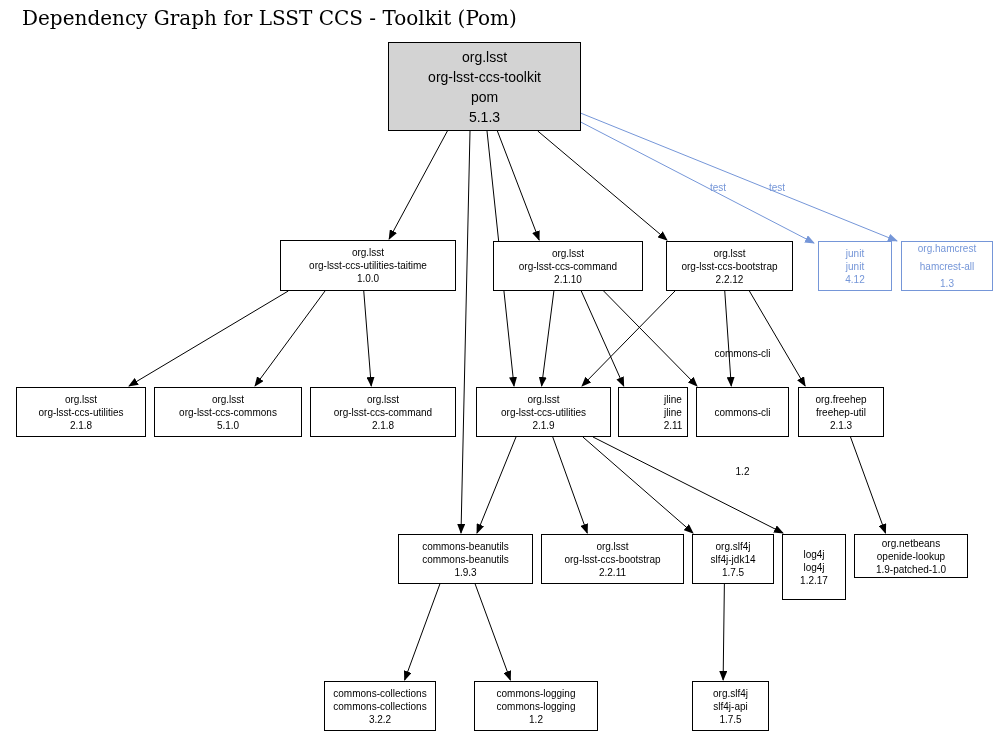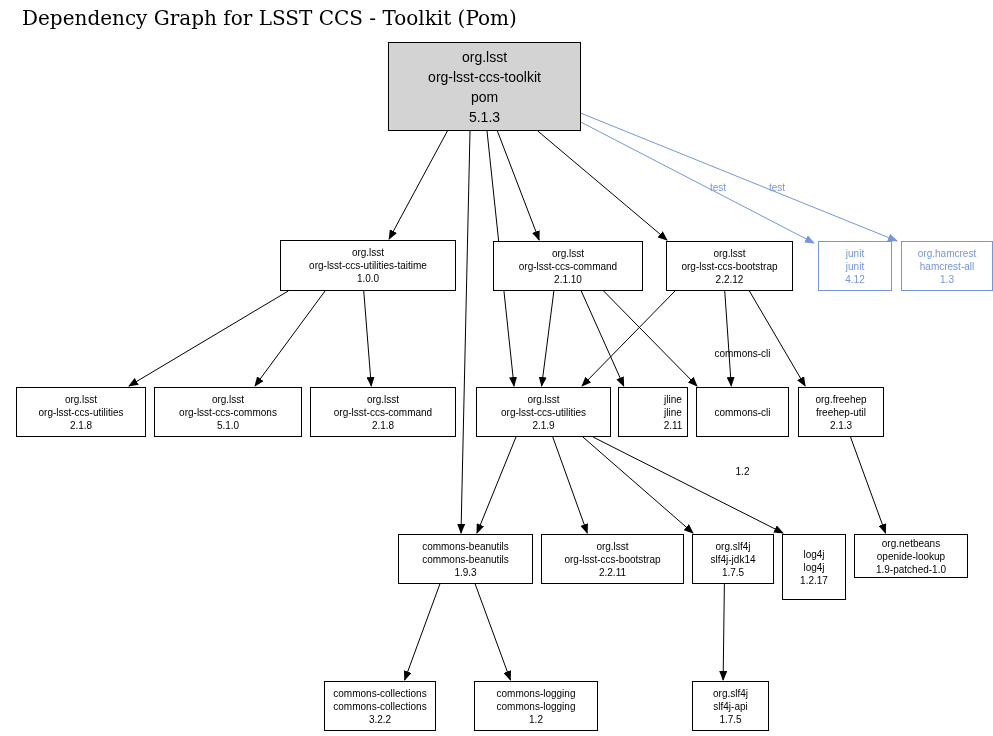--- a/index.html
+++ b/index.html
@@ -116,21 +116,21 @@
       <div class="node" style="left: 658px; top: 241px; width: 127px; height: 50px;">
         <span>org.lsst</span>
         <span>org-lsst-ccs-bootstrap</span>
         <span>2.2.12</span>
       </div>
       <div class="node test" style="left: 810px; top: 241px; width: 74px; height: 50px; text-align: right;">
         <span>junit</span>
         <span>junit</span>
         <span>4.12</span>
       </div>
-      <div class="node test" style="left: 893px; top: 241px; width: 92px; height: 50px;">
+      <div class="node test" style="left: 893px; top: 241px; width: 92px; height: 50px; justify-content: space-between;">
         <span>org.hamcrest</span>
         <span>hamcrest-all</span>
         <span>1.3</span>
       </div>
       <div class="node" style="left: 8px; top: 387px; width: 130px; height: 50px;">
         <span>org.lsst</span>
         <span>org-lsst-ccs-utilities</span>
         <span>2.1.8</span>
       </div>
       <div class="node" style="left: 146px; top: 387px; width: 148px; height: 50px;">

